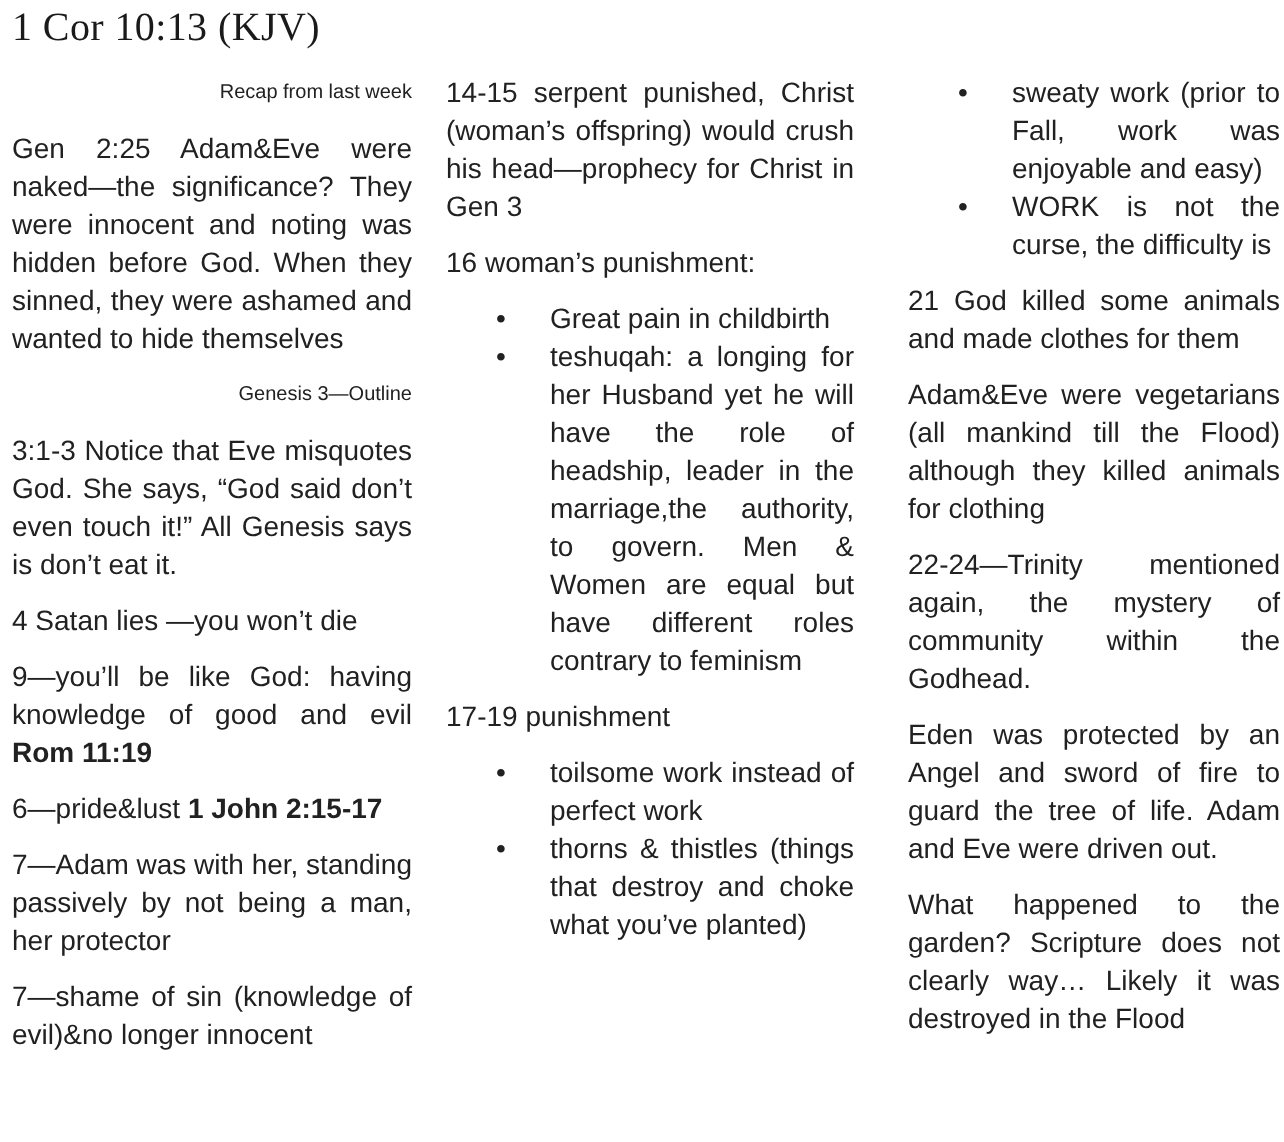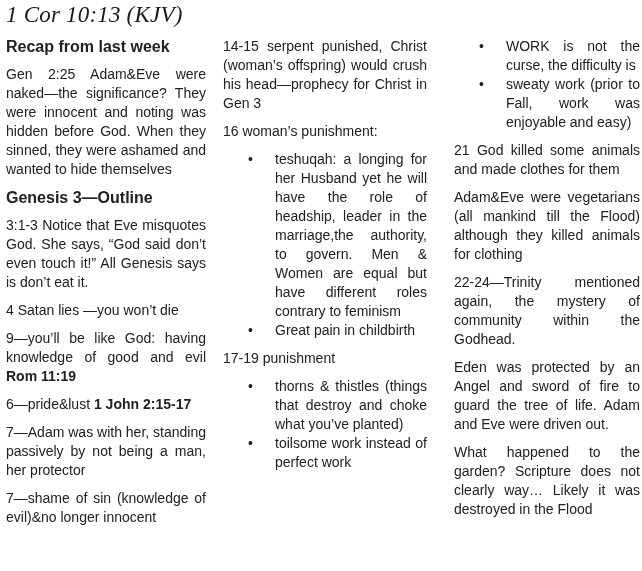--- a/index.html
+++ b/index.html
@@ -17,45 +17,44 @@
     color: #212121;
   }
   .page {
     box-sizing: border-box;
     width: 642px;
     height: 571px;
     padding: 5px 0 0 6px;
   }
   .doc-title {
     font-family: "Liberation Serif", serif;
-    font-size: 23px;
+    font-size: 20px;
     font-weight: 400;
     margin: 0 0 13px 0;
     color: #1a1a1a;
     letter-spacing: 0.2px;
-    font-style: italic;
   }
   .cols {
     display: flex;
     align-items: flex-start;
   }
   .col {
     text-align: justify;
   }
   .col-0 { width: 200px; margin-right: 17px; }
   .col-1 { width: 204px; margin-right: 27px; }
   .col-2 { width: 186px; }
   .col p {
     margin: 0 0 9px 0;
   }
   .col h2 {
-    font-size: 16px;
+    font-size: 10px;
     line-height: 19px;
-    font-weight: 700;
-    text-align: left;
+    font-weight: 400;
+    text-align: right;
     margin: 0 0 9px 0;
   }
   .col ul {
     list-style: none;
     margin: 0 0 9px 0;
     padding: 0 0 0 25px;
   }
   .col li {
     position: relative;
     padding-left: 27px;
@@ -84,33 +83,33 @@
         <p>4 Satan lies —you won’t die</p>
         <p><span>9—you’ll be like God: having knowledge of good and evil </span><b>Rom 11:19</b></p>
         <p><span>6—pride&amp;lust </span><b>1 John 2:15-17</b></p>
         <p>7—Adam was with her, standing passively by not being a man, her protector</p>
         <p>7—shame of sin (knowledge of evil)&amp;no longer innocent</p>
       </div>
     <div class="col col-1">
         <p>14-15 serpent punished, Christ (woman’s offspring) would crush his head—prophecy for Christ in Gen 3</p>
         <p>16 woman’s punishment:</p>
         <ul>
+          <li>Great pain in childbirth</li>
           <li>teshuqah: a longing for her Husband yet he will have the role of headship, leader in the marriage,the authority, to govern. Men &amp; Women are equal but have different roles contrary to feminism</li>
-          <li>Great pain in childbirth</li>
         </ul>
         <p>17-19 punishment</p>
         <ul>
+          <li>toilsome work instead of perfect work</li>
           <li>thorns &amp; thistles (things that destroy and choke what you’ve planted)</li>
-          <li>toilsome work instead of perfect work</li>
         </ul>
       </div>
     <div class="col col-2">
         <ul>
+          <li>sweaty work (prior to Fall, work was enjoyable and easy)</li>
           <li>WORK is not the curse, the difficulty is</li>
-          <li>sweaty work (prior to Fall, work was enjoyable and easy)</li>
         </ul>
         <p>21 God killed some animals and made clothes for them</p>
         <p>Adam&amp;Eve were vegetarians (all mankind till the Flood) although they killed animals for clothing</p>
         <p>22-24—Trinity mentioned again, the mystery of community within the Godhead.</p>
         <p>Eden was protected by an Angel and sword of fire to guard the tree of life. Adam and Eve were driven out.</p>
         <p>What happened to the garden? Scripture does not clearly way… Likely it was destroyed in the Flood</p>
       </div>
   </div>
 </div>
 

